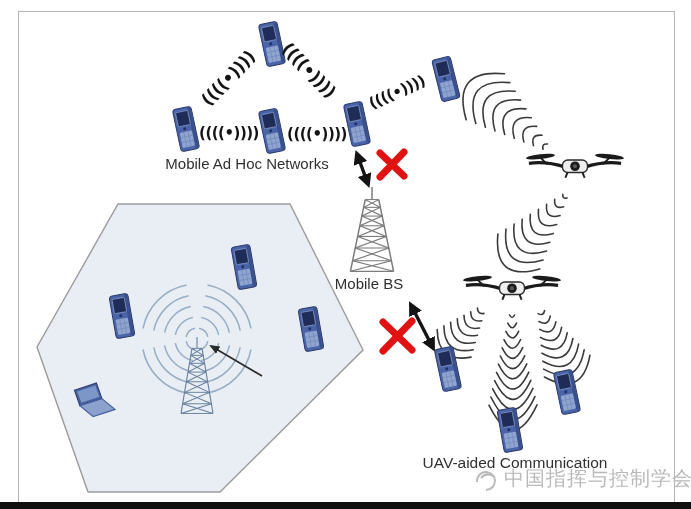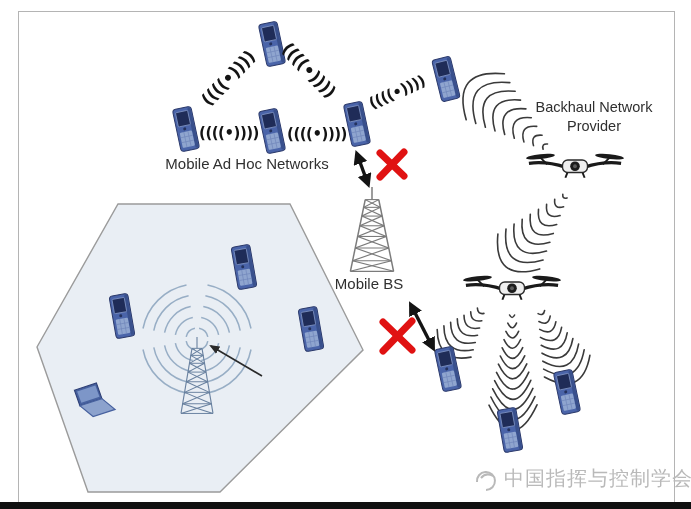--- a/index.html
+++ b/index.html
@@ -263,29 +263,26 @@
   </svg>
 
   <span class="sig" style="left:228px;top:78px;font-size:17px;transform:translate(-50%,-50%) rotate(-46deg)">((((•))))</span>
   <span class="sig" style="left:309px;top:70px;font-size:17px;transform:translate(-50%,-50%) rotate(46deg)">((((•))))</span>
   <span class="sig" style="left:229px;top:133px;font-size:15px;transform:translate(-50%,-50%)">((((•))))</span>
   <span class="sig" style="left:317px;top:134px;font-size:15px;transform:translate(-50%,-50%)">((((•))))</span>
   <span class="sig" style="left:397px;top:92px;font-size:15px;transform:translate(-50%,-50%) rotate(-24deg)">((((•))))</span>
 
   <div class="label" style="left:247px;top:154px">Mobile Ad Hoc Networks</div>
 
-  <div class="label center" style="left:594px;top:98px;font-size:14.5px">
-    <div>Backhaul Network</div>
-    <div>Provider</div>
-  </div>
 
   <div class="label" style="left:369px;top:274px">Mobile BS</div>
 
 
 
+  <div class="label" style="left:515px;top:453px;font-size:15.5px">UAV-aided Communication</div>
 
   <div class="watermark">
     <svg width="26" height="24" viewBox="0 0 26 24">
       <path d="M4,15 a9,9 0 1 1 9,8" fill="none" stroke="currentColor" stroke-width="2"></path>
       <path d="M8,11 q5,-6 12,-2" fill="none" stroke="currentColor" stroke-width="2"></path>
     </svg>
     <span>中国指挥与控制学会</span>
   </div>
 
   <div class="bottom-bar"></div>

